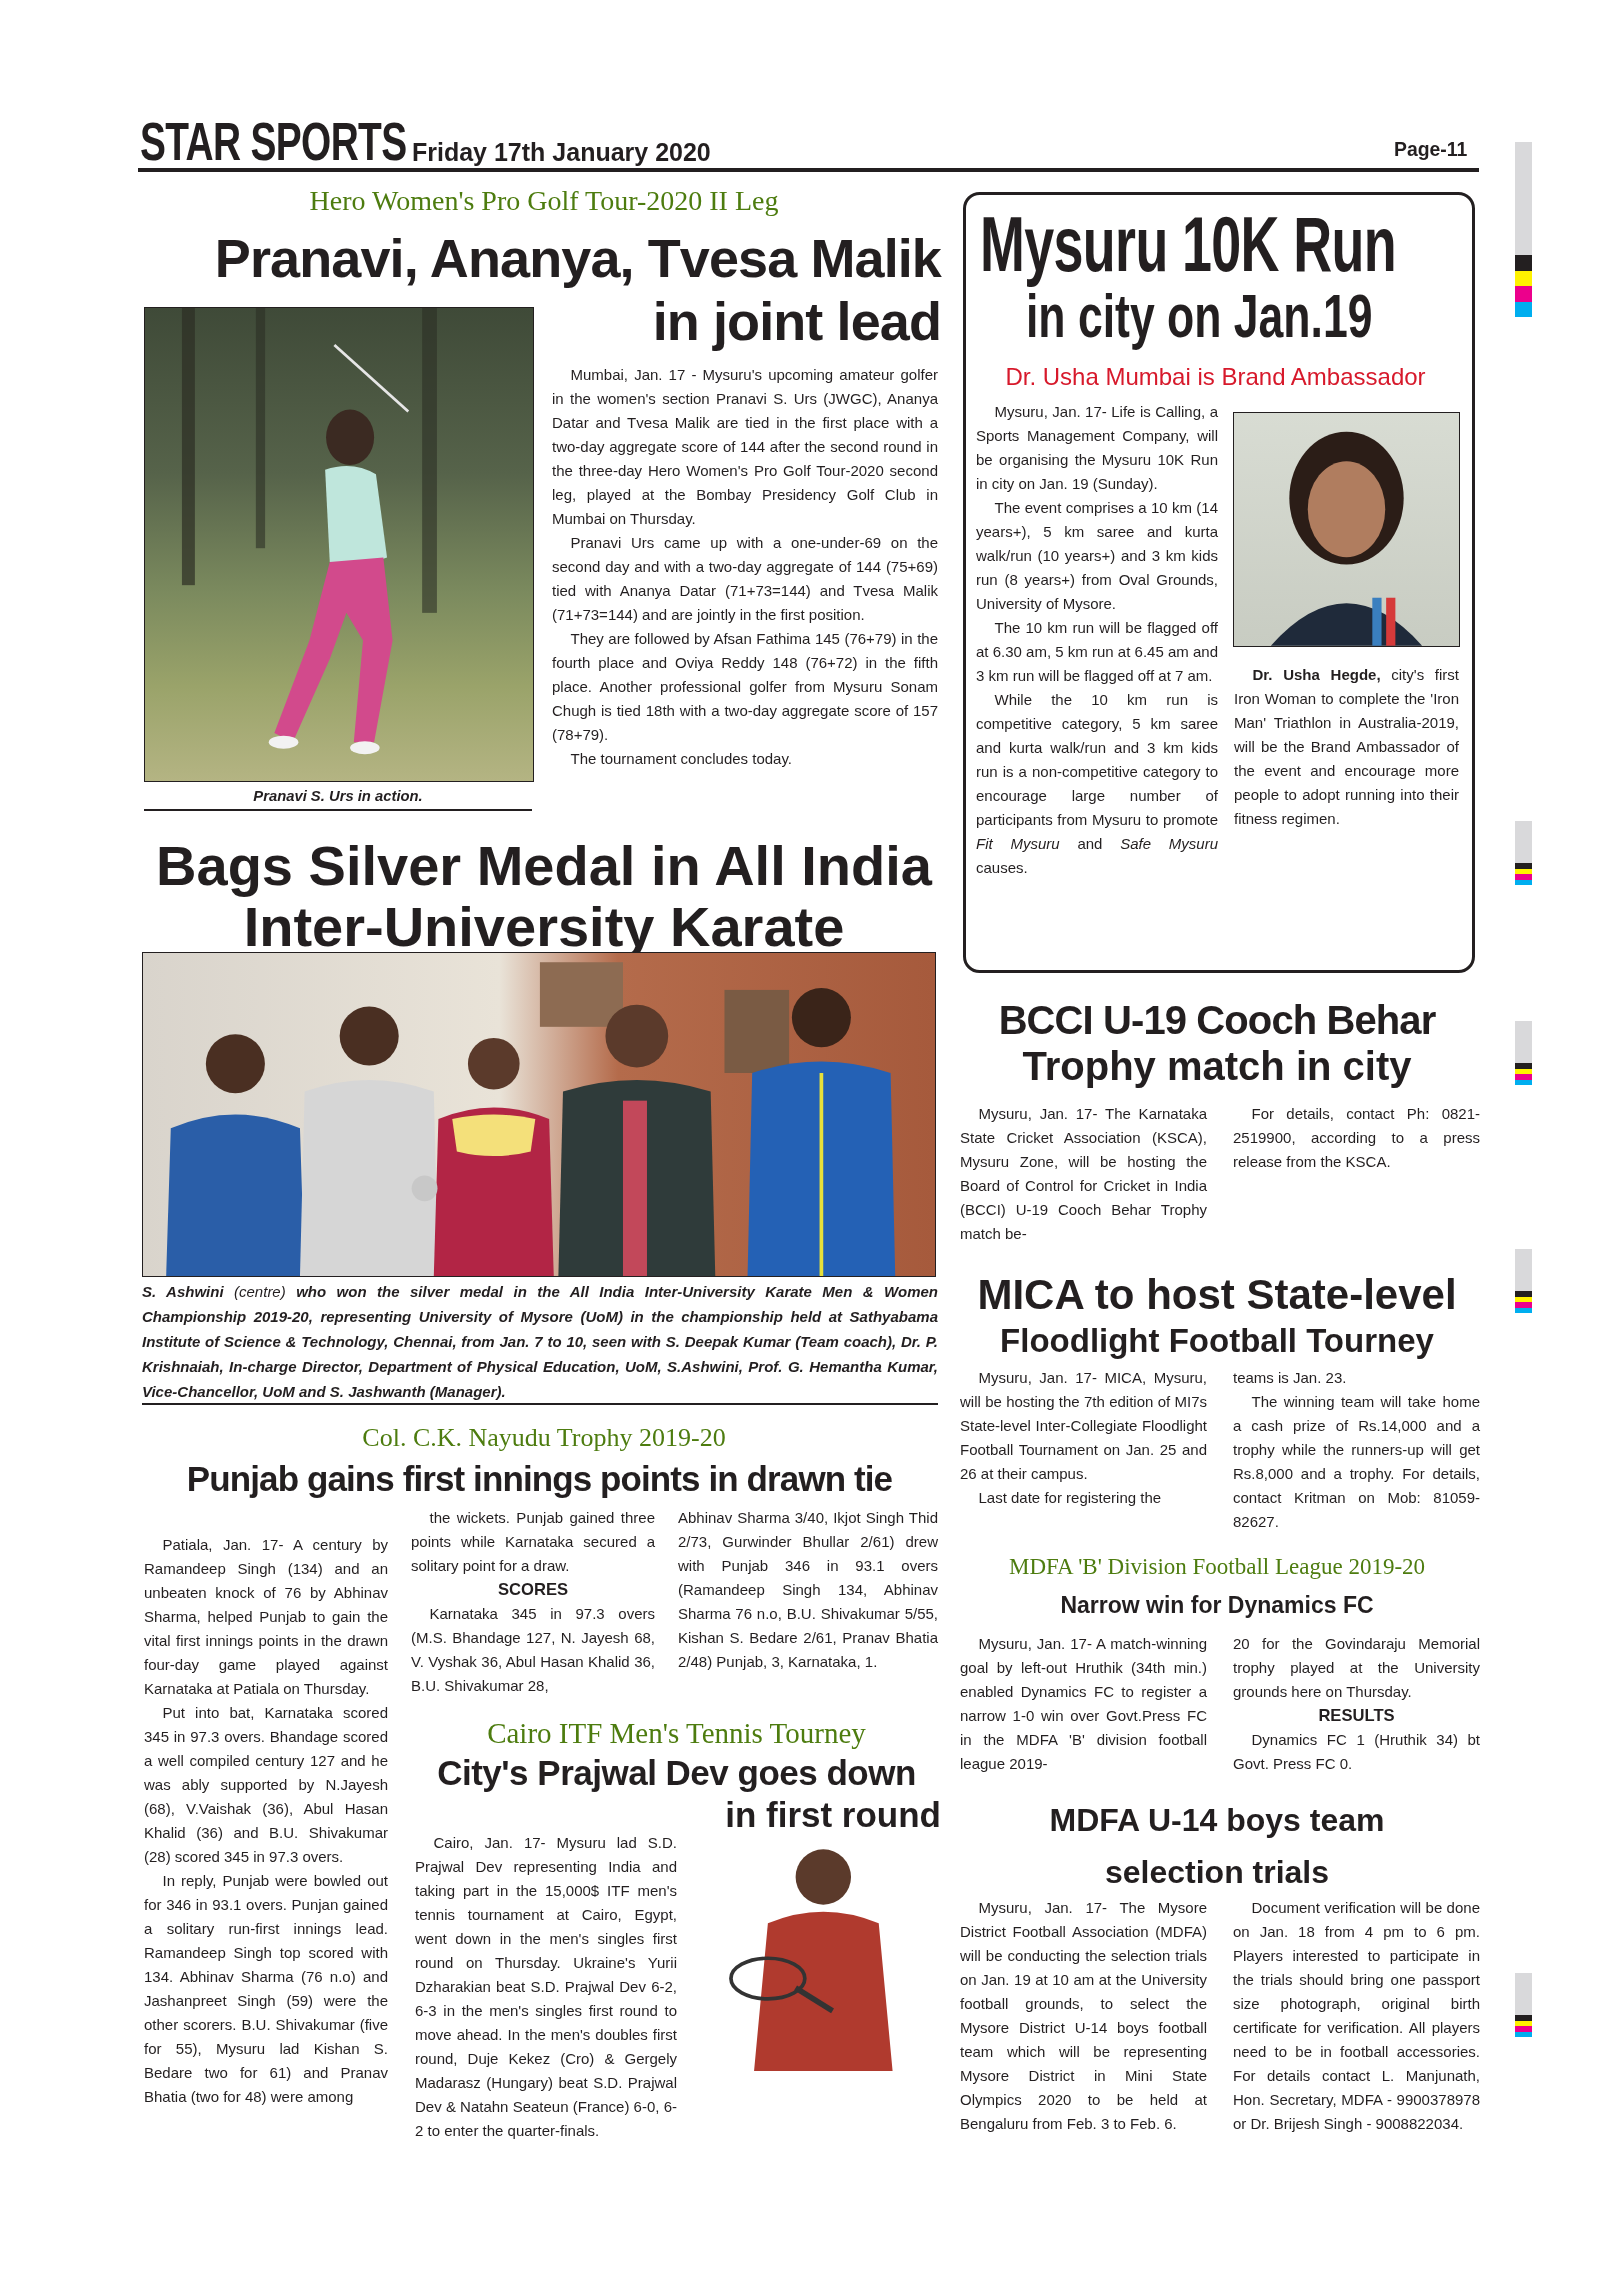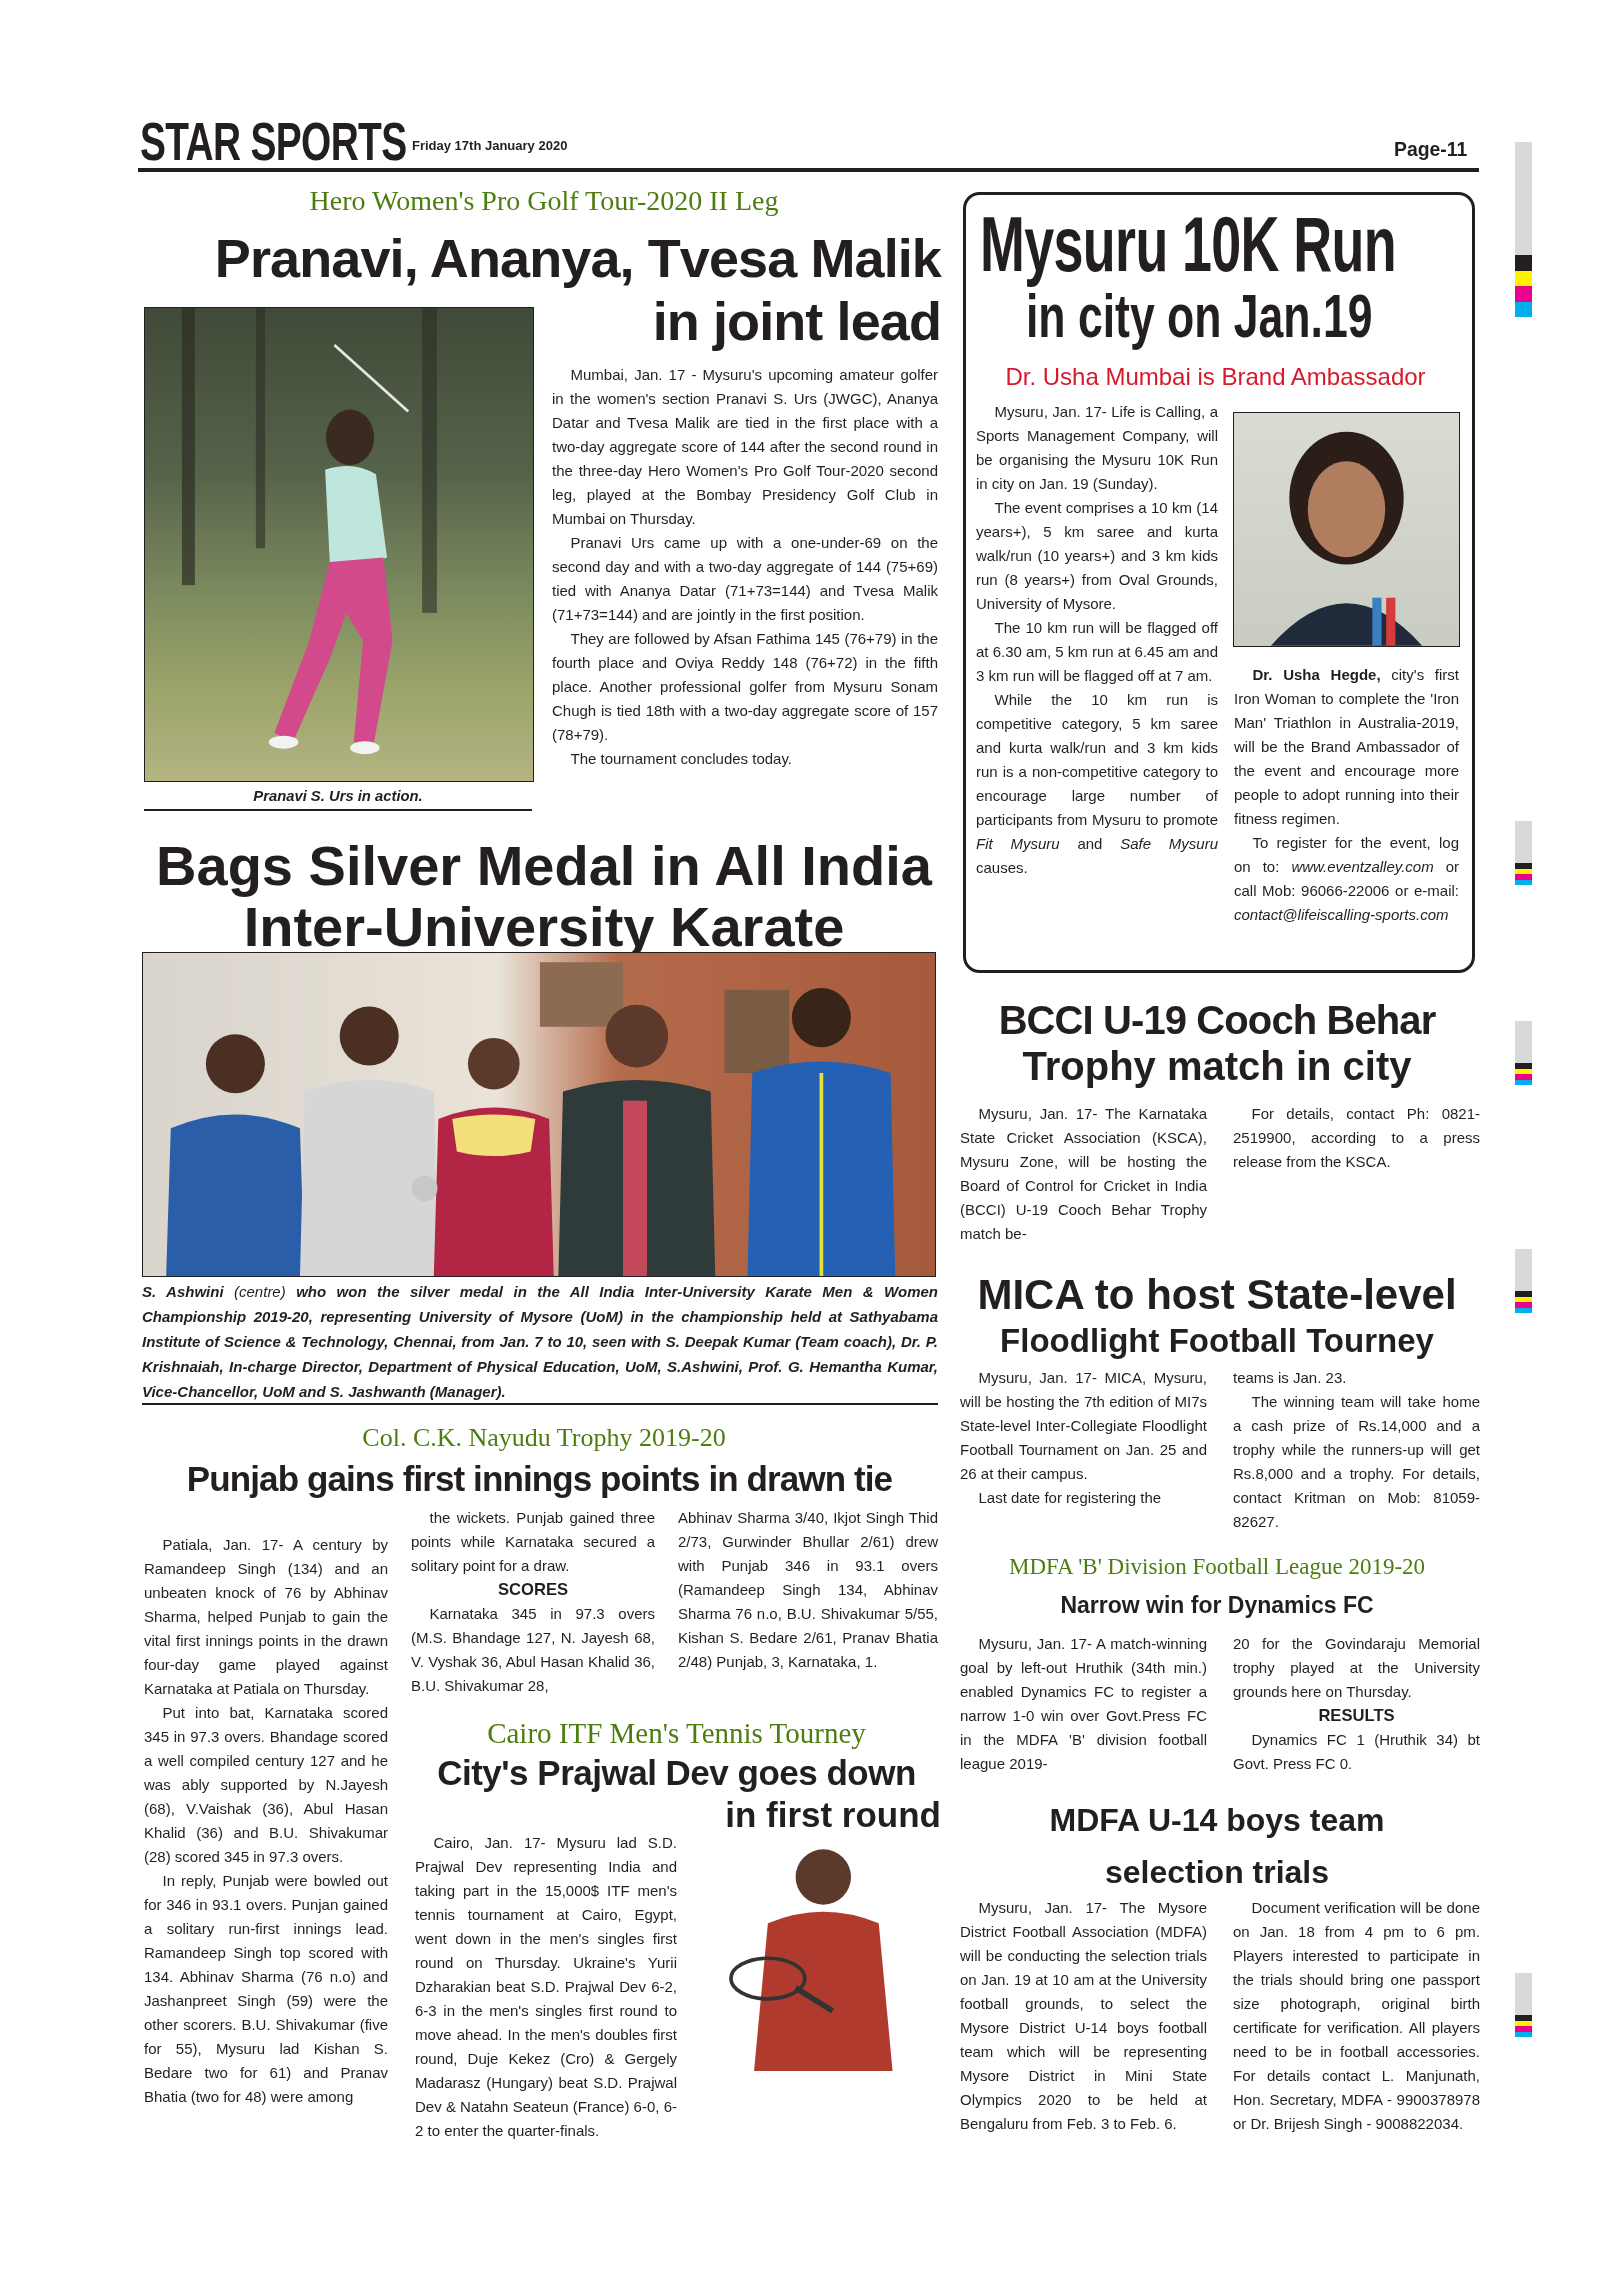--- a/index.html
+++ b/index.html
@@ -20,21 +20,21 @@
   .cmyk .y{background:#fff200;height:15.7px;}
   .cmyk .m{background:#ec008c;height:15.7px;}
   .cmyk .c{background:#00aeef;height:14.8px;}
   .head-line{position:absolute;background:#231f20;}
   h1,h2,h3{margin:0;}
 </style>
 </head>
 <body>
 
 <div class="abs cond" style="left:140px;top:114px;font-size:54px;line-height:54px;transform:scaleX(0.72);letter-spacing:-0.9px;">STAR SPORTS</div>
-<div class="abs" style="left:412px;top:138px;font-size:13px;font-weight:bold;">Friday 17th January 2020</div>
+<div class="abs" style="left:412px;top:138px;font-size:25px;font-weight:bold;">Friday 17th January 2020</div>
 <div class="abs" style="left:1394px;top:138px;font-size:19.4px;font-weight:bold;">Page-11</div>
 <div class="head-line" style="left:138px;top:168px;width:1341px;height:3.7px;"></div>
 
 <div class="cmyk" style="top:142px;">
   <div class="g" style="height:113px;"></div>
     <div class="k"></div>
     <div class="y"></div>
     <div class="m"></div>
     <div class="c"></div>
 </div>
@@ -168,21 +168,20 @@
   <svg width="225" height="233" viewBox="0 0 244 252">
     <ellipse cx="122" cy="92" rx="62" ry="72" fill="#2b1d17"></ellipse>
     <ellipse cx="122" cy="104" rx="42" ry="52" fill="#b07d5f"></ellipse>
     <path d="M40 252 Q122 160 204 252 Z" fill="#1f2a3a"></path>
     <rect x="150" y="200" width="10" height="52" fill="#3a7fbf"></rect>
     <rect x="165" y="200" width="10" height="52" fill="#d63a3a"></rect>
   </svg>
 </div>
 <div class="abs body" style="left:1234px;top:663px;width:225px;">
   <p><b>Dr. Usha Hegde,</b><span> city's first Iron Woman to complete the 'Iron Man' Triathlon in Australia-2019, will be the Brand Ambassador of the event and encourage more people to adopt running into their fitness regimen.</span></p>
-  <p><span>To register for the event, log on to: </span><em>www.eventzalley.com</em><span> or call Mob: 96066-22006 or e-mail: </span><em>contact@lifeiscalling-sports.com</em></p>
 </div>
 
 <h2 class="abs" style="left:956px;top:997px;width:522px;text-align:center;font-weight:bold;font-size:40px;line-height:46px;white-space:nowrap;">
   <span style="display:block;letter-spacing:-0.9px;">BCCI U-19 Cooch Behar</span>
   <span style="display:block;">Trophy match in city</span>
 </h2>
 <div class="abs body" style="left:960px;top:1102px;width:247px;">
   <p>Mysuru, Jan. 17- The Karnataka State Cricket Association (KSCA), Mysuru Zone, will be hosting the Board of Control for Cricket in India (BCCI) U-19 Cooch Behar Trophy match be-</p>
 </div>
 <div class="abs body" style="left:1233px;top:1102px;width:247px;">

